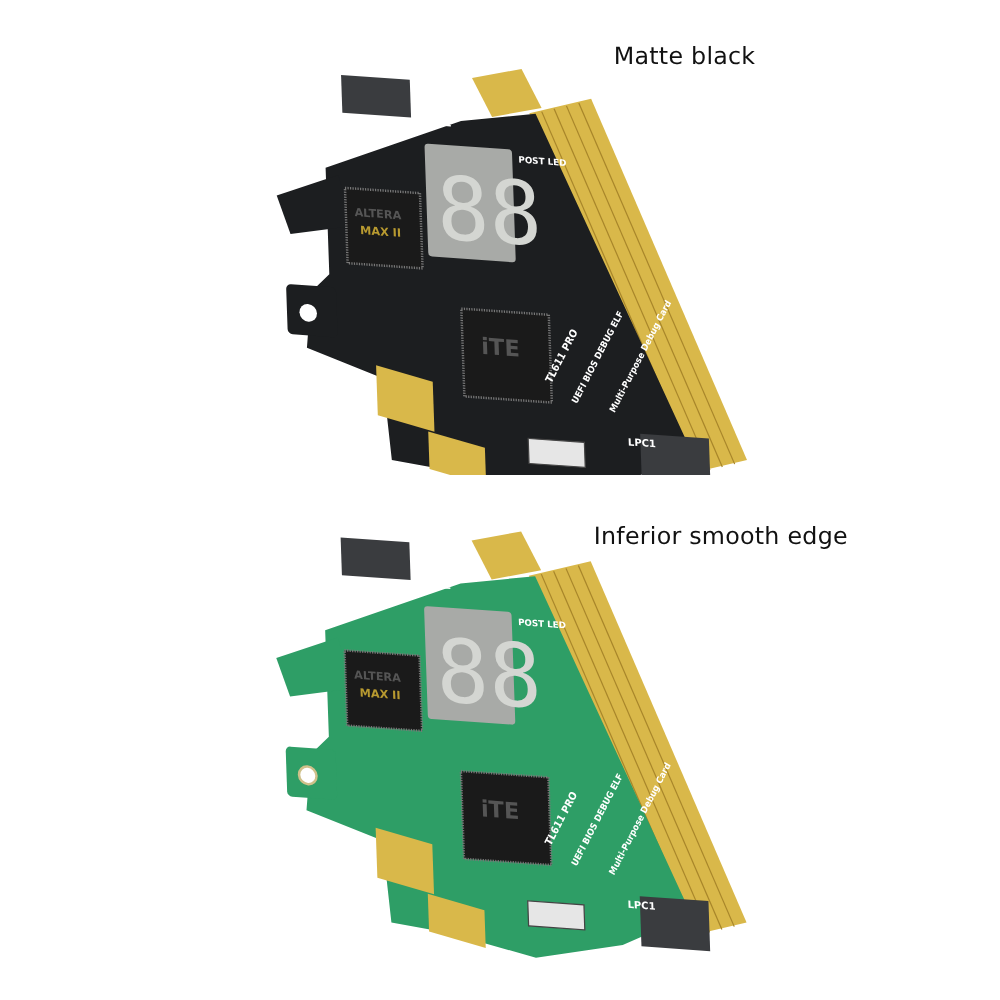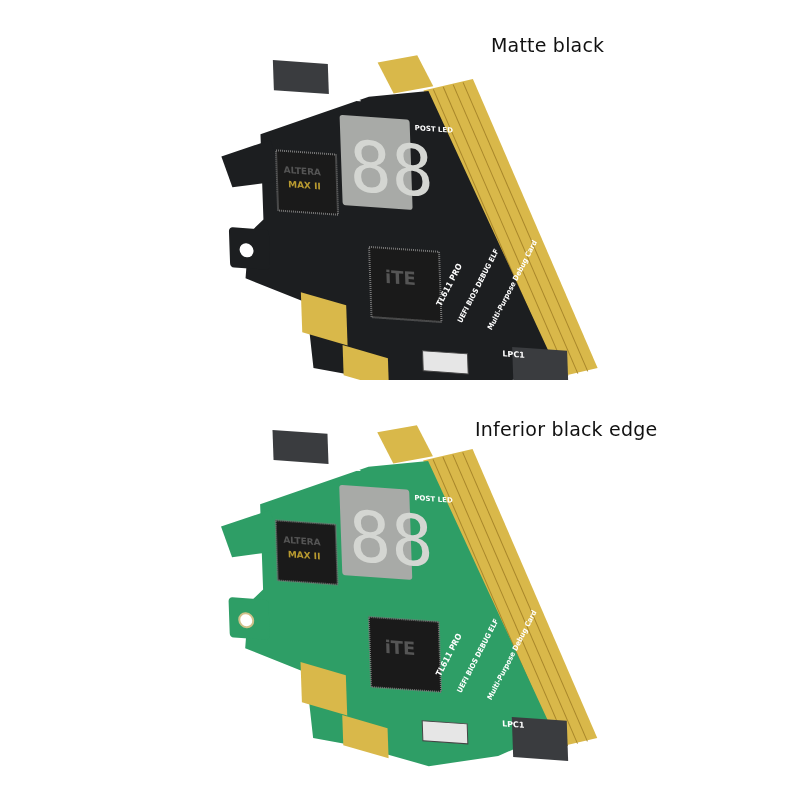--- a/index.html
+++ b/index.html
@@ -11,21 +11,21 @@
   #card1 { left:215px; top:30px; width:390px; height:350px; }
   #card2 { left:215px; top:390px; width:390px; height:395px; }
   svg { display:block; }
   .pcb-text { font-family:"DejaVu Sans", sans-serif; font-weight:bold; fill:#ffffff; }
   .chip-text { font-family:"DejaVu Sans", sans-serif; font-weight:bold; }
 </style>
 </head>
 <body>
 
 <div class="caption" id="cap1">Matte black</div>
-<div class="caption" id="cap2">Inferior black edge</div>
+<div class="caption" id="cap2">Inferior smooth edge</div>
 
 <div class="card" id="card1">
   <svg width="390" height="350" viewBox="0 0 390 350">
     <g transform="translate(8,0) skewY(6) rotate(-2 190 170)">
 
       <polygon points="205,40 255,25 370,305 320,320" fill="#d9b84a"></polygon>
       <g stroke="#a8862a" stroke-width="1">
         <line x1="215" y1="38" x2="330" y2="318"></line>
           <line x1="225" y1="35" x2="340" y2="315"></line>
         <line x1="235" y1="32" x2="350" y2="312"></line>

